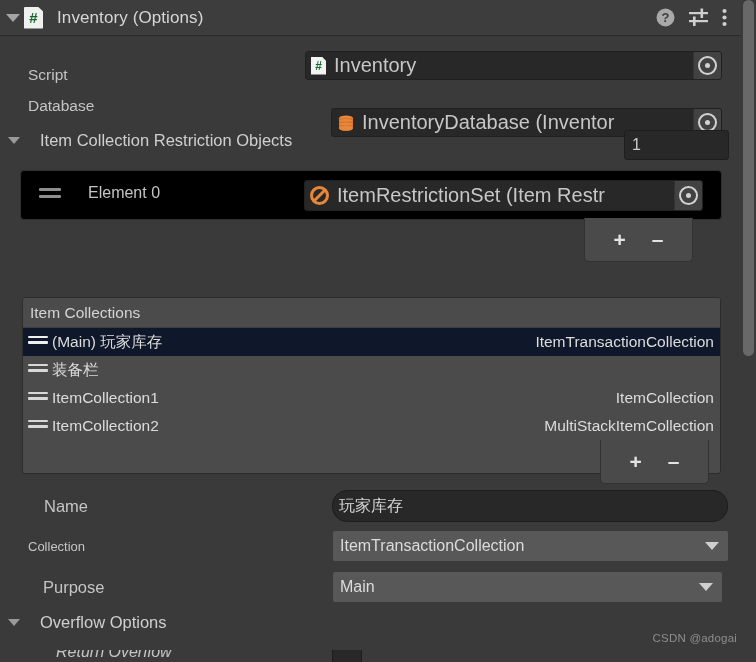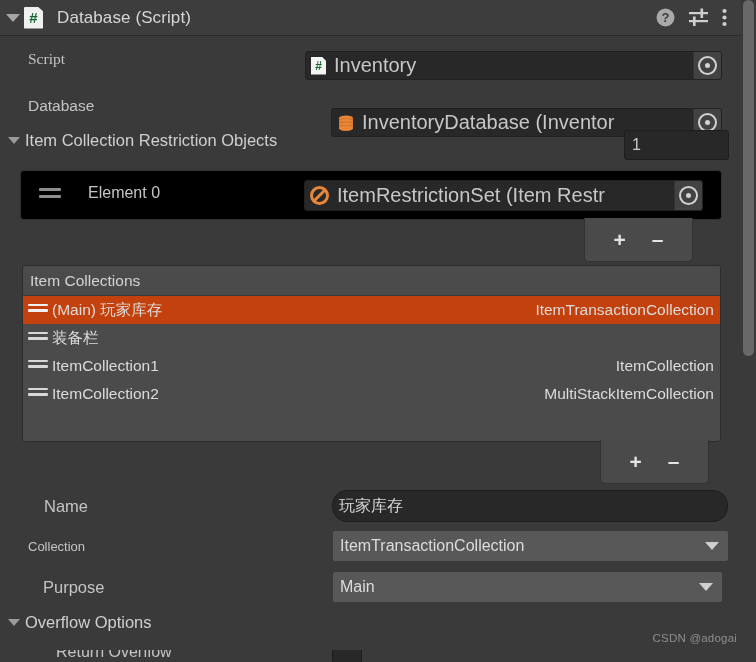--- a/index.html
+++ b/index.html
@@ -90,30 +90,30 @@
   .pmbar{
     position:absolute;background:#4a4a4a;
     border:1px solid #323232;border-top:none;
     border-radius:0 0 5px 5px;
     display:flex;align-items:center;justify-content:center;gap:26px;
   }
   .pmbar .pm{color:#e3e3e3;font-size:21px;line-height:1;font-weight:600;}
   .pmbar .pm.minus{font-size:21px;position:relative;top:-1px;}
 
   
-  .listbox{position:absolute;border:1px solid #2c2c2c;border-radius:3px;overflow:hidden;background:#4b4b4b;}
+  .listbox{position:absolute;border:1px solid #2c2c2c;border-radius:3px;overflow:hidden;background:#4b4b4b;margin-top:32px;}
   .list-header{
     height:29px;background:#4b4b4b;display:flex;align-items:center;
     padding-left:7px;color:#d4d4d4;font-size:15.5px;border-bottom:1px solid #3b3b3b;
   }
   .list-row{
     height:28px;display:flex;align-items:center;padding:0 6px 0 5px;
     background:#4b4b4b;color:#dcdcdc;font-size:15.5px;
   }
-  .list-row.sel{background:#c2410c;}
+  .list-row.sel{background:#0f172a;}
   .list-row .rowname{margin-left:3px;white-space:nowrap;overflow:hidden;}
   .list-row .rowtype{margin-left:auto;white-space:nowrap;}
   .drag-3{width:20px;height:13px;flex:none;margin-right:1px;}
   .drag-3 span{display:block;height:2.5px;background:#d8d8d8;border-radius:1px;}
   .drag-3 span+span{margin-top:3px;}
   .list-row.sel .drag-3 span{background:#f0f0f0;}
 
   
   .textinput{
     position:absolute;height:30px;background:#282828;border:1px solid #1d1d1d;border-radius:15px;
@@ -124,24 +124,24 @@
     position:absolute;height:30px;background:#585858;border:1px solid #3a3a3a;border-radius:3px;
     display:flex;align-items:center;padding-left:7px;color:#dcdcdc;font-size:16px;
   }
   .dropdown .caret{
     margin-left:auto;margin-right:9px;width:0;height:0;
     border-left:7px solid transparent;border-right:7px solid transparent;border-top:8px solid #cfcfcf;
   }
 
   
   .section{position:absolute;display:flex;align-items:center;}
-  .section .stext{font-size:16.5px;color:#cfcfcf;margin-left:1px;}
-
-  
-  .cutrow{position:absolute;left:0;bottom:0;width:741px;height:12px;overflow:hidden;}
+  .section .stext{font-size:16.5px;color:#cfcfcf;margin-left:16px;}
+
+  
+  .cutrow{position:absolute;left:0;bottom:0;width:741px;height:12px;overflow:hidden;font-style:italic;}
   .cutrow .ct{position:absolute;top:-7px;left:56px;font-size:16px;color:#c4c4c4;white-space:nowrap;}
   .cutrow .cb{position:absolute;top:-4px;left:332px;width:28px;height:22px;background:#282828;border:1px solid #1d1d1d;border-radius:3px;}
 
   
   .scrollbar{position:absolute;right:0;top:0;width:15px;height:662px;background:#3a3a3a;}
   .scrollthumb{position:absolute;right:2px;top:0;width:11px;height:356px;background:#686868;border-radius:6px;}
 
   .watermark{
     position:absolute;right:19px;bottom:18px;font-size:11.5px;color:#8e8e8e;letter-spacing:.2px;
   }
@@ -149,41 +149,41 @@
 </head>
 <body>
 
 <div class="inspector">
 
   <div class="comp-header">
     <div class="foldout"></div>
     <div class="script-badge">
       <span>#</span>
     </div>
-    <div class="comp-title">Database (Script)</div>
+    <div class="comp-title">Inventory (Options)</div>
     <div class="hdr-icons">
       <svg class="ico" width="19" height="19" viewBox="0 0 19 19">
         <circle cx="9.5" cy="9.5" r="9" fill="#a9a9a9"></circle>
         <text x="9.5" y="14.3" font-size="13" font-weight="bold" fill="#3d3d3d" text-anchor="middle" font-family="Liberation Sans, sans-serif">?</text>
       </svg>
       <svg class="ico" width="21" height="19" viewBox="0 0 21 19">
         <rect x="1" y="4" width="19" height="2.2" fill="#cfcfcf"></rect>
         <rect x="1" y="12" width="19" height="2.2" fill="#cfcfcf"></rect>
         <rect x="12.5" y="0.5" width="2.6" height="9.5" fill="#cfcfcf"></rect>
         <rect x="5" y="8.5" width="2.6" height="9.5" fill="#cfcfcf"></rect>
       </svg>
       <svg class="ico" width="5" height="19" viewBox="0 0 5 19">
         <circle cx="2.5" cy="3" r="2.1" fill="#cfcfcf"></circle>
         <circle cx="2.5" cy="9.5" r="2.1" fill="#cfcfcf"></circle>
         <circle cx="2.5" cy="16" r="2.1" fill="#cfcfcf"></circle>
       </svg>
     </div>
   </div>
 
-  <div class="row" style="top:44px;left:28px;font-family:Liberation Serif, serif;">
+  <div class="row" style="top:60px;left:28px;">
     <span class="lbl">Script</span>
   </div>
   <div class="objfield" style="top:51px;left:305px;width:415px;">
     <div class="cs-ico">#</div>
     <div class="oftext">Inventory</div>
     <div class="picker">
         <span class="dot">
           <i></i>
         </span>
       </div>

